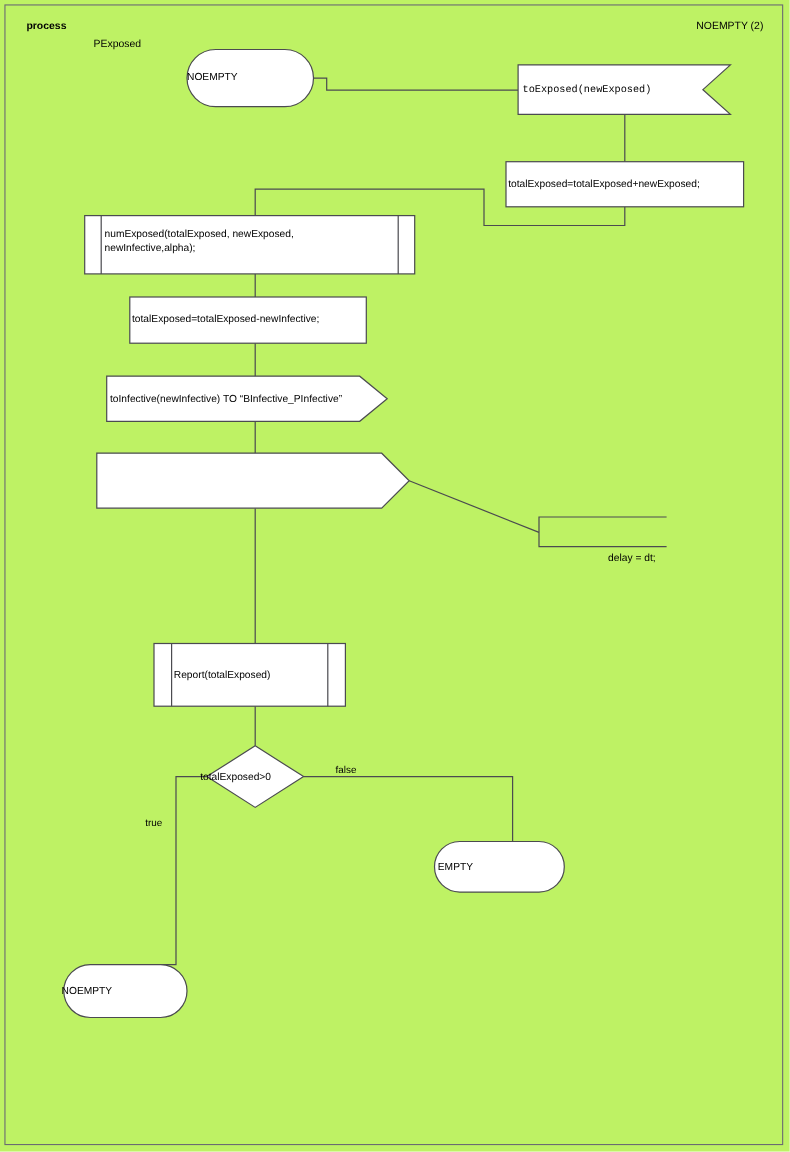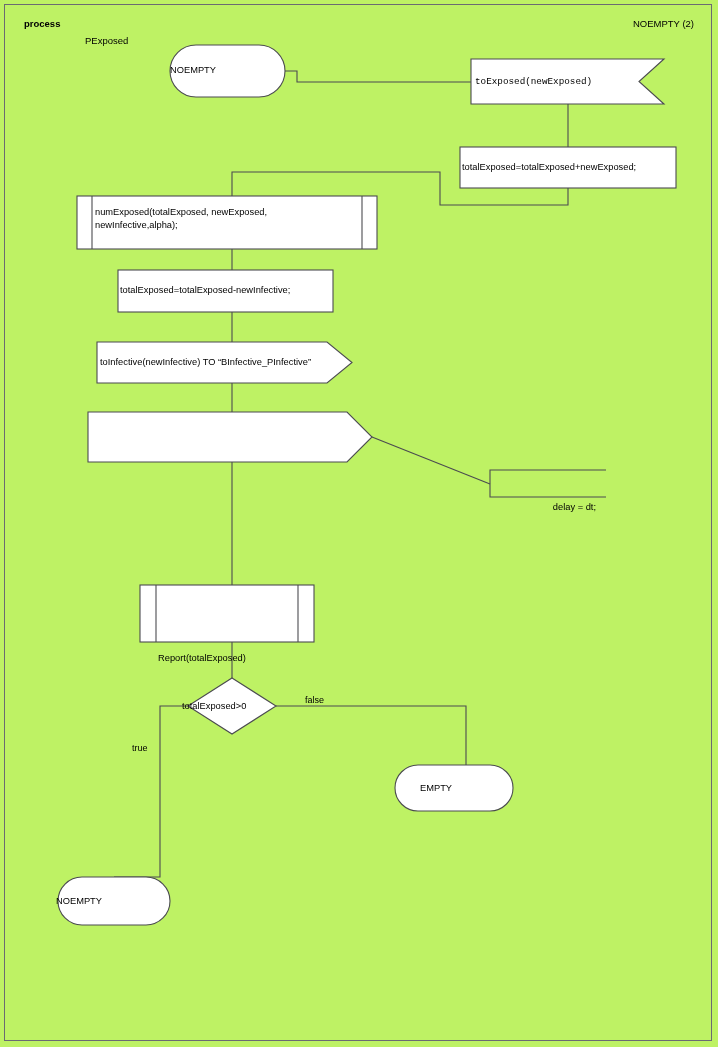--- a/index.html
+++ b/index.html
@@ -145,24 +145,24 @@
   <div class="node-label" style="left:95px; top:206px; width:264px;">numExposed(totalExposed, newExposed,
 newInfective,alpha);</div>
 
   <div class="node-label" style="left:120px; top:284px; width:211px;">totalExposed=totalExposed-newInfective;</div>
 
   <div class="node-label" style="left:100px; top:356px; width:228px;">toInfective(newInfective) TO “BInfective_PInfective”</div>
 
 
   <div class="node-label" style="left:496px; top:477px; width:100px; text-align:right;margin-top:24px;">delay = dt;</div>
 
-  <div class="node-label" style="left:158px; top:607px; width:165px;margin-top:45px;">Report(totalExposed)</div>
+  <div class="node-label" style="left:158px; top:607px; width:165px;">Report(totalExposed)</div>
 
   <div class="node-label" style="left:182px; top:700px; width:100px;">totalExposed&gt;0</div>
 
-  <div class="node-label" style="left:420px; top:782px; width:112px;">EMPTY</div>
+  <div class="node-label" style="left:398px; top:782px; width:112px;">EMPTY</div>
 
   <div class="node-label" style="left:56px; top:895px; width:116px;">NOEMPTY</div>
 
   <div class="edge-label" style="left:305px; top:695px;">false</div>
   <div class="edge-label" style="left:132px; top:743px;">true</div>
 
 </div>
 
 </body></html>

